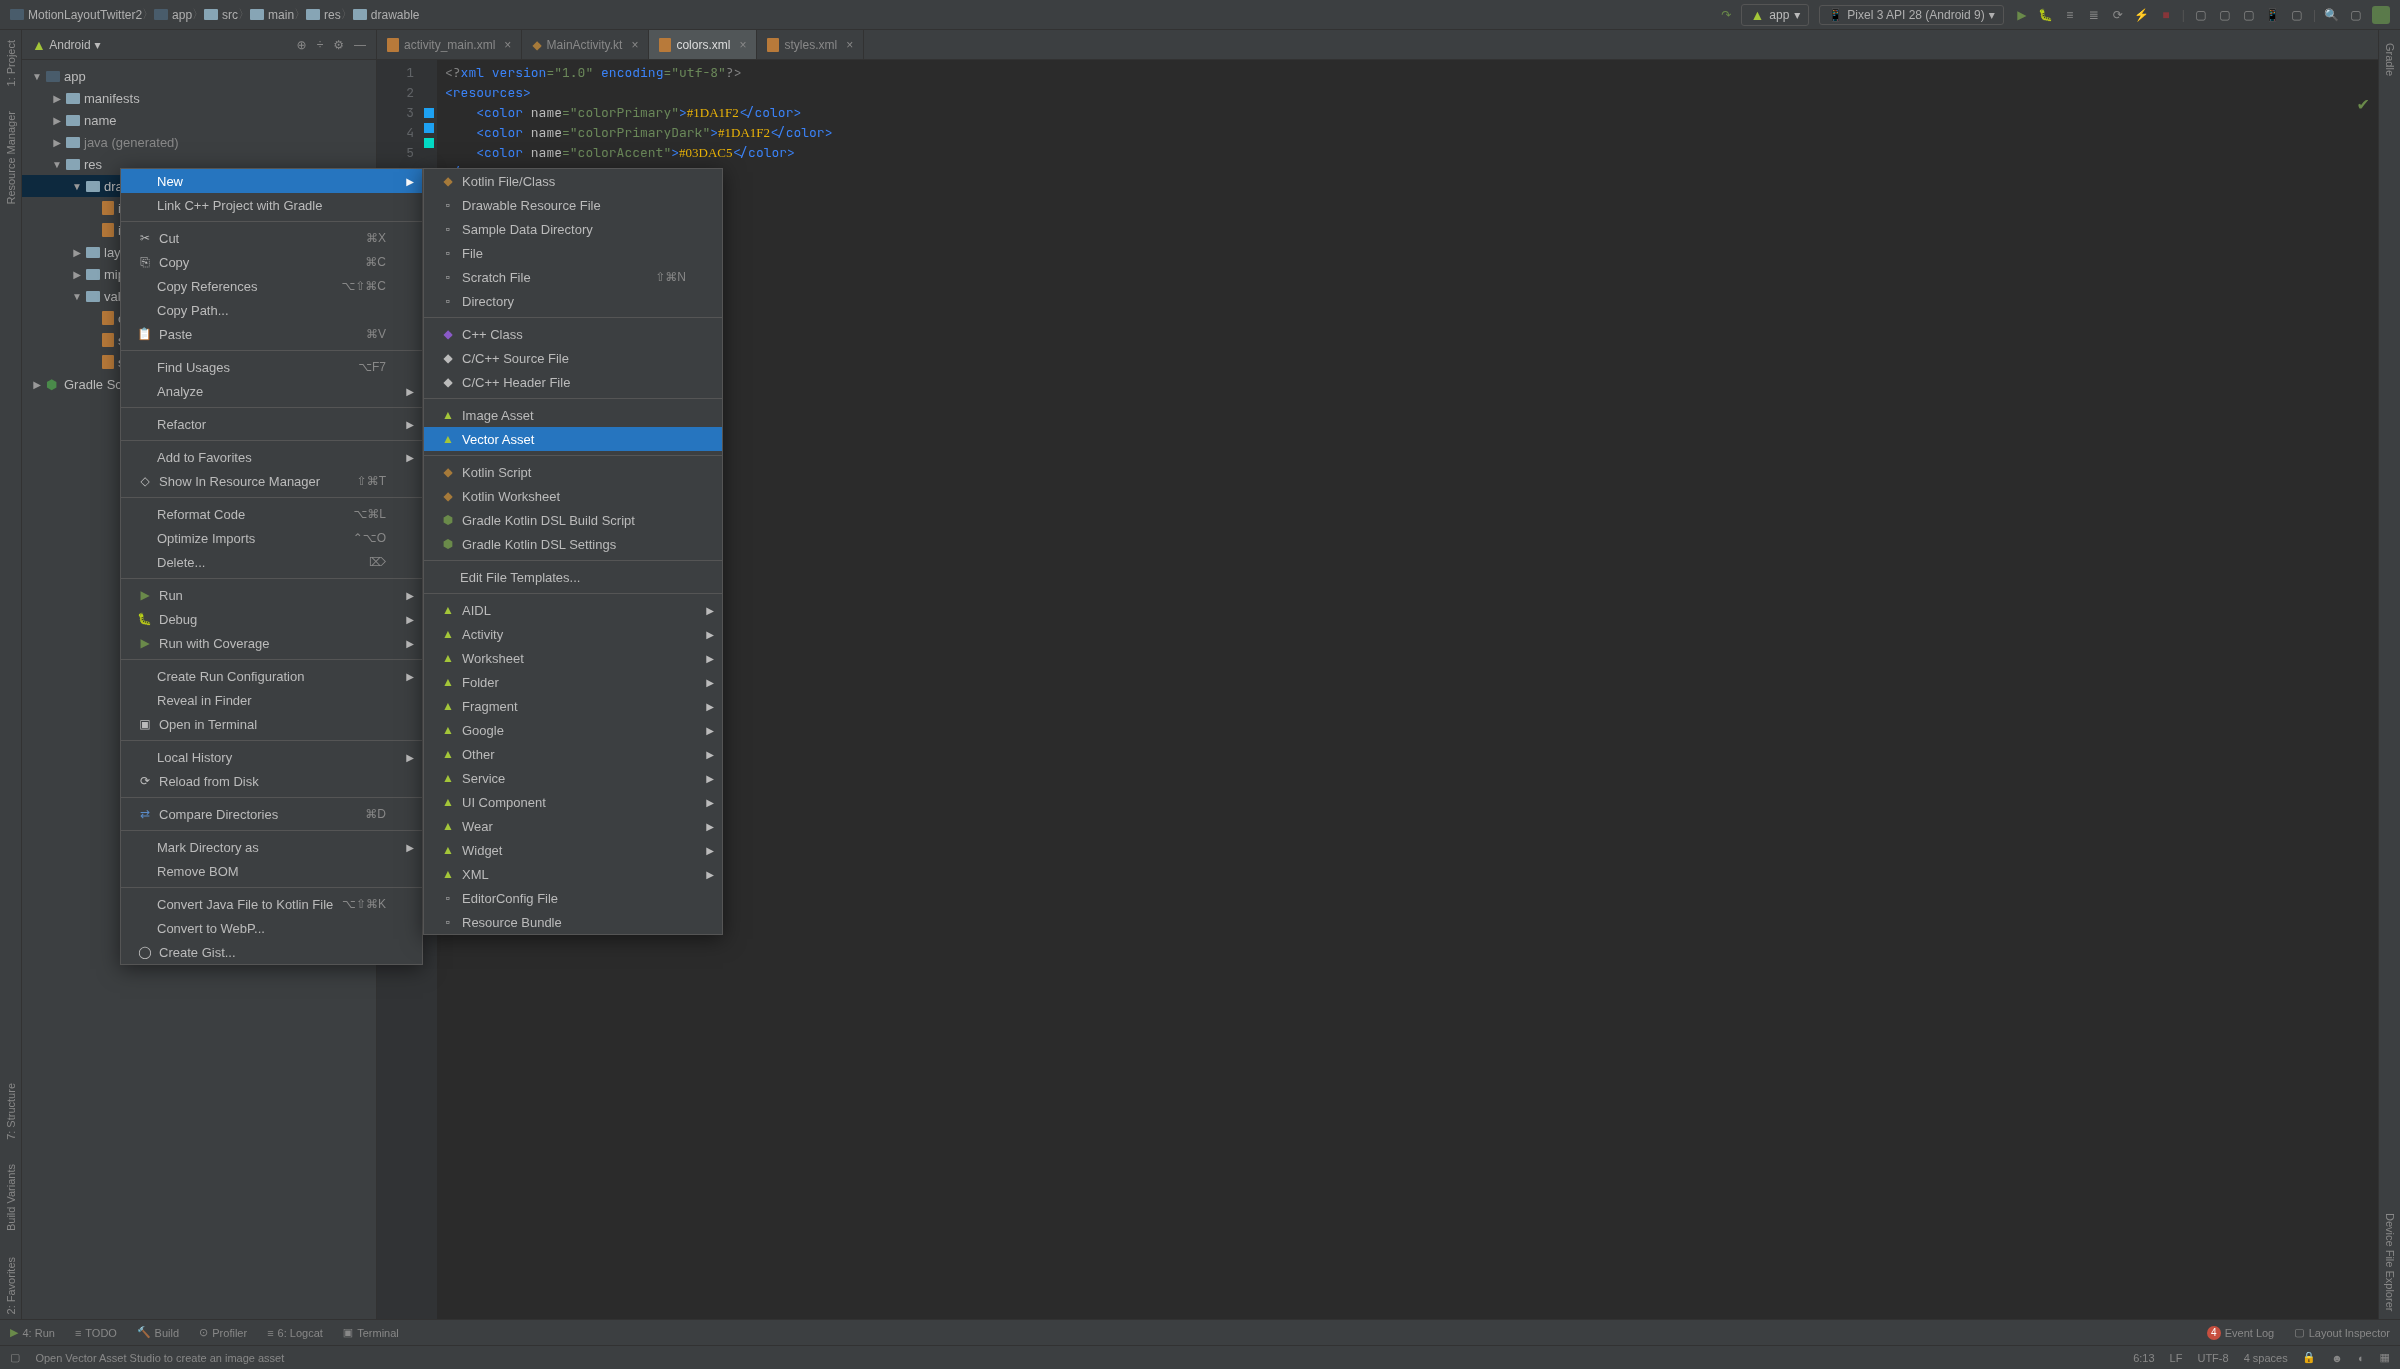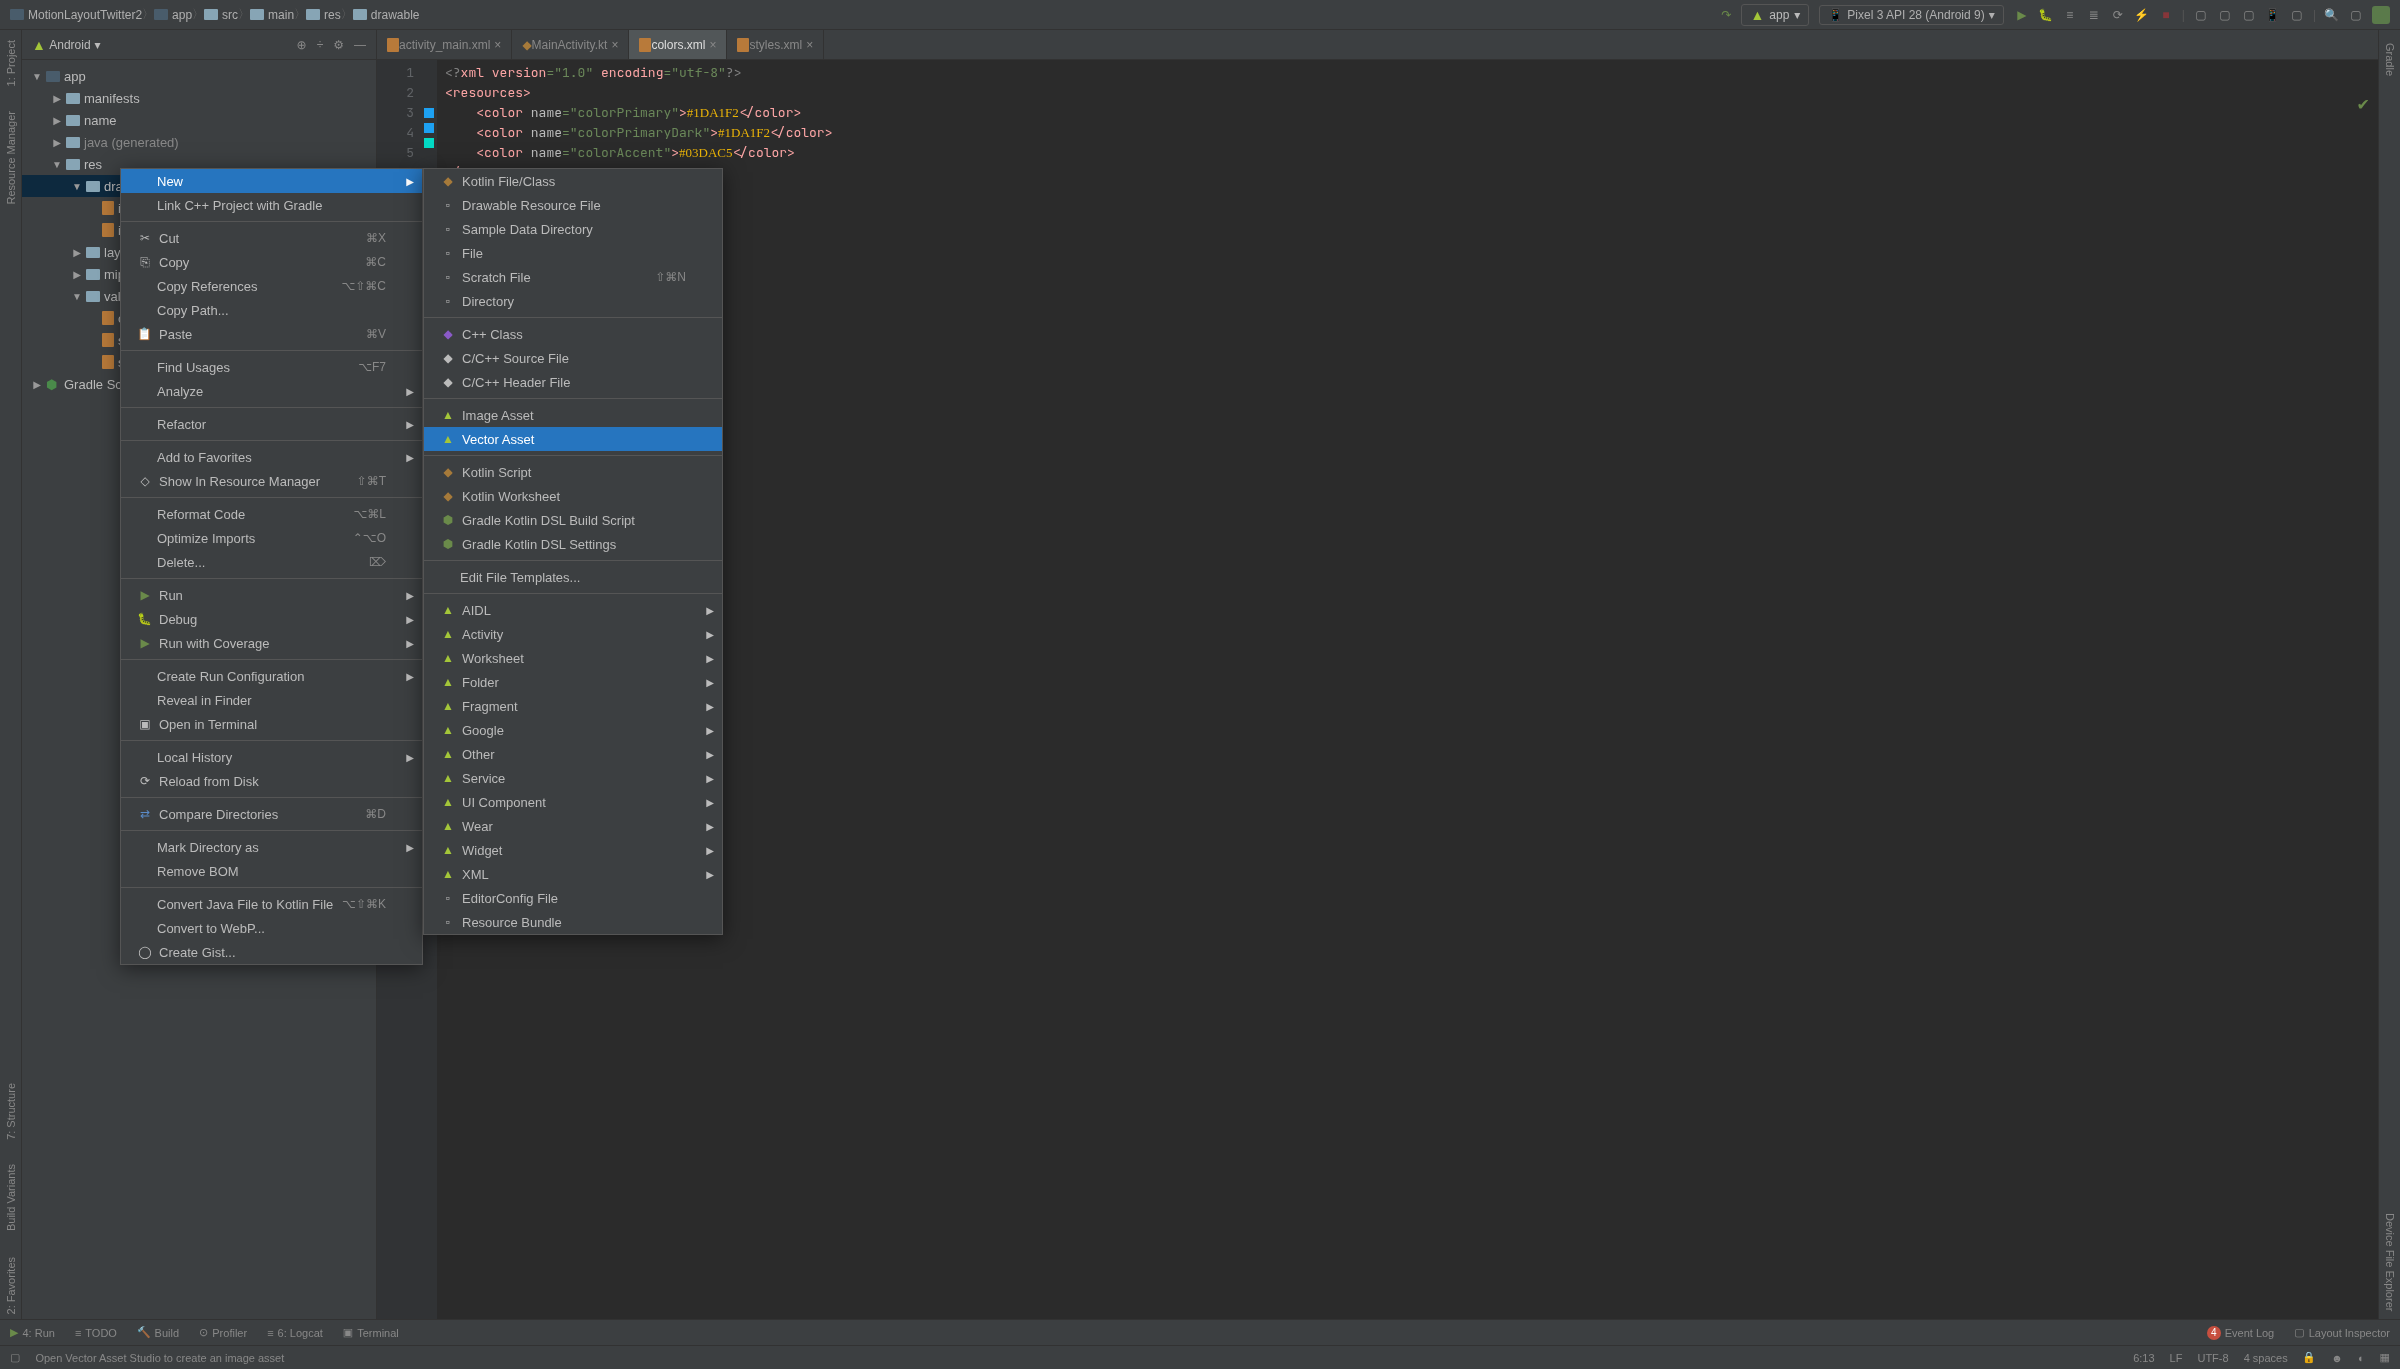--- a/index.html
+++ b/index.html
@@ -135,20 +135,21 @@
       display: flex;
       align-items: center;
       background: #3c3f41;
       border-bottom: 1px solid #323232;
     }
     .tab {
       height: 100%;
       display: flex;
       align-items: center;
       padding: 0 10px;
+      gap: 5px;
       font-size: 12px;
       color: #888;
       border-right: 1px solid #323232;
       cursor: pointer;
     }
     .tab.active { background: #515658; color: #ddd; }
     .tab-close { color: #888; cursor: pointer; margin-left: 4px; }
     
     .code-area {
       display: flex;
@@ -170,21 +171,21 @@
       background: #313335;
       padding-top: 3px;
     }
     .color-mark { width: 10px; height: 10px; margin: 5px 2px; }
     .code {
       flex: 1;
       padding: 3px 8px;
       line-height: 20px;
       white-space: pre;
     }
-    .xml-tag { color: #fca5a5; }
+    .xml-tag { color: #3b82f6; }
     .xml-attr { color: #bababa; }
     .xml-val { color: #6a8759; }
     .xml-text { color: #eab308; font-family: Liberation Serif, serif; }
     .xml-decl { color: #808080; }
     
     .context-menu {
       position: absolute;
       background: #3c3f41;
       border: 1px solid #555;
       box-shadow: 0 4px 20px rgba(0,0,0,0.5);

